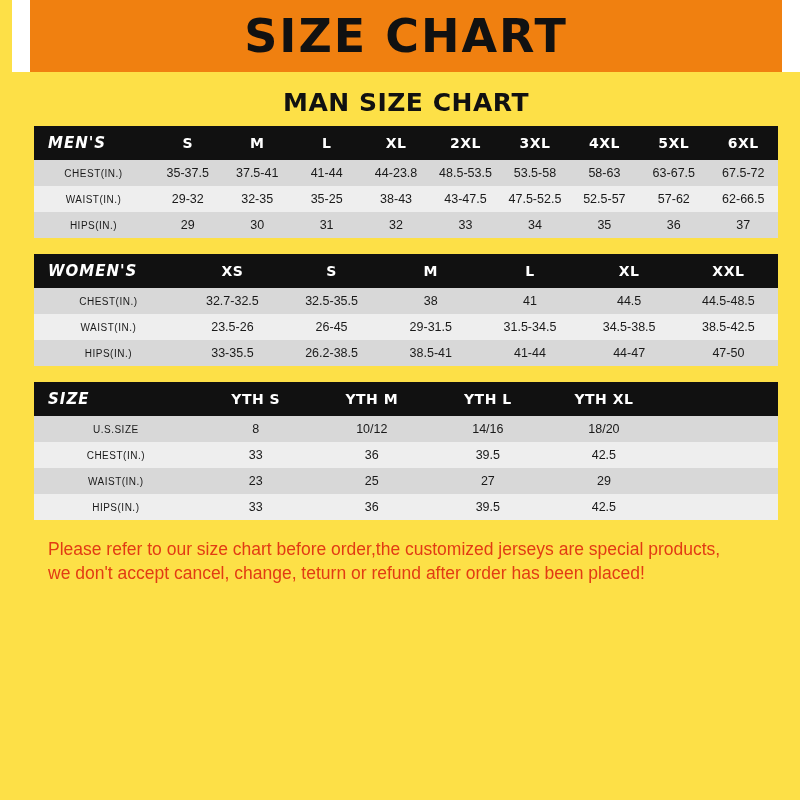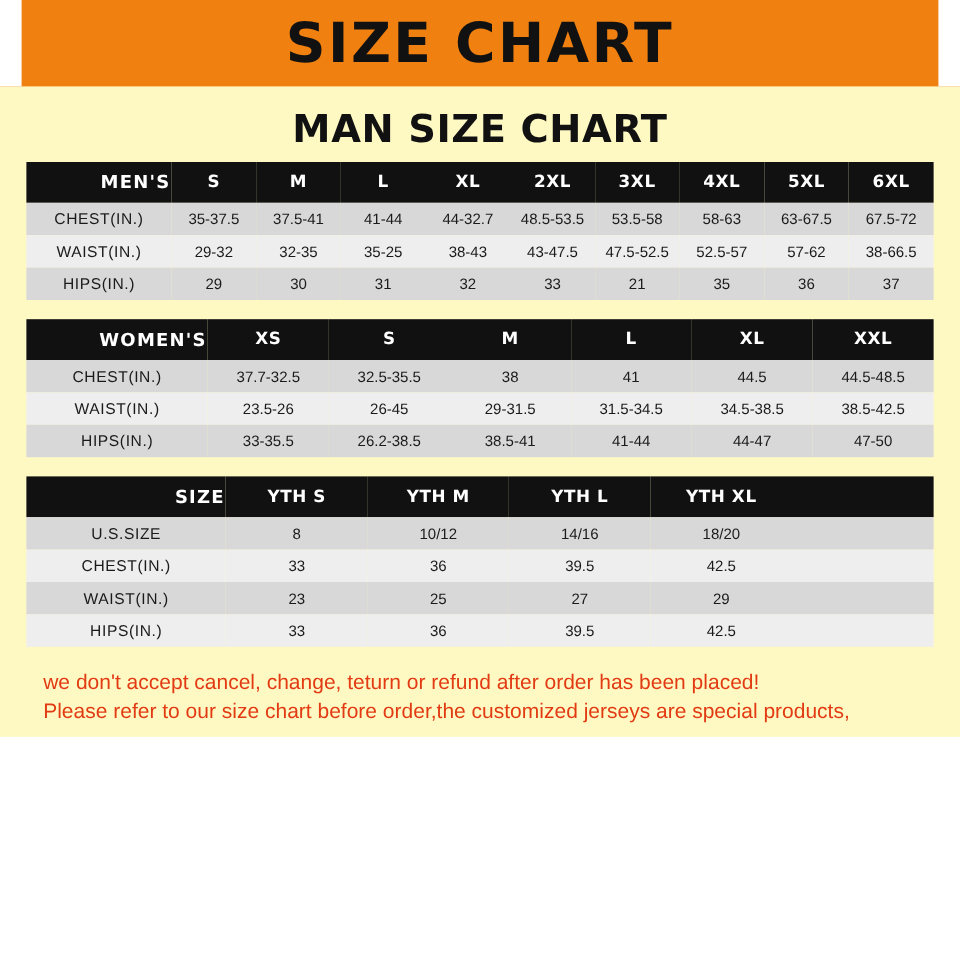--- a/index.html
+++ b/index.html
@@ -9,23 +9,24 @@
   body {
     width: 800px;
     height: 800px;
     background: #ffffff;
     font-family: "Liberation Sans", sans-serif;
     overflow: hidden;
   }
   .page {
     position: relative;
     width: 800px;
-    height: 614px;
+    height: 800px;
     box-sizing: border-box;
-    background: #fef9c3;
+    background: #fde047;
+    padding-left: 12px;
   }
   
   .header-band {
     position: relative;
     height: 72px;
     background: #f08010;
     display: flex;
     align-items: center;
     justify-content: center;
   }
@@ -53,21 +54,21 @@
     box-sizing: border-box;
   }
 
   .section {
     margin-top: 16px;
   }
   .section-title {
     text-align: center;
     font-family: "DejaVu Sans", sans-serif;
     font-weight: bold;
-    font-size: 32px;
+    font-size: 25px;
     color: #111111;
     margin-bottom: 9px;
     letter-spacing: 0.5px;
   }
 
   table.size-table {
     width: 100%;
     border-collapse: collapse;
     table-layout: fixed;
   }
@@ -82,31 +83,32 @@
   table.size-table thead th {
     background: #111111;
     color: #ffffff;
     font-weight: bold;
     font-size: 14px;
     padding: 8px 1px;
     font-family: "DejaVu Sans", sans-serif;
     letter-spacing: 0.5px;
   }
   table.size-table thead th.rowhead {
-    text-align: right;
+    text-align: left;
     padding-left: 14px;
     font-size: 15px;
     letter-spacing: 1px;
+    font-style: italic;
   }
   table.size-table tbody tr.odd td { background: #d8d8d8; }
   table.size-table tbody tr.even td { background: #eeeeee; }
   table.size-table tbody td.rowhead {
     font-weight: normal;
     letter-spacing: 0.5px;
-    font-size: 13px;
+    font-size: 10px;
   }
 
   
   .men-table col.first { width: 16%; }
   .women-table col.first { width: 20%; }
   .youth-table col.first { width: 22%; }
 
   .footer-note {
     margin-top: 18px;
     padding: 0 14px;
@@ -158,47 +160,47 @@
             <th>5XL</th>
             <th>6XL</th>
           </tr>
         </thead>
         <tbody>
           <tr class="odd">
             <td class="rowhead">CHEST(IN.)</td>
             <td>35-37.5</td>
             <td>37.5-41</td>
             <td>41-44</td>
-            <td>44-32.7</td>
+            <td>44-23.8</td>
             <td>48.5-53.5</td>
             <td>53.5-58</td>
             <td>58-63</td>
             <td>63-67.5</td>
             <td>67.5-72</td>
           </tr>
           <tr class="even">
             <td class="rowhead">WAIST(IN.)</td>
             <td>29-32</td>
             <td>32-35</td>
             <td>35-25</td>
             <td>38-43</td>
             <td>43-47.5</td>
             <td>47.5-52.5</td>
             <td>52.5-57</td>
             <td>57-62</td>
-            <td>38-66.5</td>
+            <td>62-66.5</td>
           </tr>
           <tr class="odd">
             <td class="rowhead">HIPS(IN.)</td>
             <td>29</td>
             <td>30</td>
             <td>31</td>
             <td>32</td>
             <td>33</td>
-            <td>21</td>
+            <td>34</td>
             <td>35</td>
             <td>36</td>
             <td>37</td>
           </tr>
         </tbody>
       </table>
     </div>
 
     <div class="section">
       <table class="size-table women-table">
@@ -218,21 +220,21 @@
             <th>S</th>
             <th>M</th>
             <th>L</th>
             <th>XL</th>
             <th>XXL</th>
           </tr>
         </thead>
         <tbody>
           <tr class="odd">
             <td class="rowhead">CHEST(IN.)</td>
-            <td>37.7-32.5</td>
+            <td>32.7-32.5</td>
             <td>32.5-35.5</td>
             <td>38</td>
             <td>41</td>
             <td>44.5</td>
             <td>44.5-48.5</td>
           </tr>
           <tr class="even">
             <td class="rowhead">WAIST(IN.)</td>
             <td>23.5-26</td>
             <td>26-45</td>
@@ -305,18 +307,18 @@
             <td>36</td>
             <td>39.5</td>
             <td>42.5</td>
             <td></td>
           </tr>
         </tbody>
       </table>
     </div>
 
     <div class="footer-note">
+      <div>Please refer to our size chart before order,the customized jerseys are special products,</div>
       <div>we don't accept cancel, change, teturn or refund after order has been placed!</div>
-      <div>Please refer to our size chart before order,the customized jerseys are special products,</div>
     </div>
 
   </div>
 </div>
 
 </body></html>

